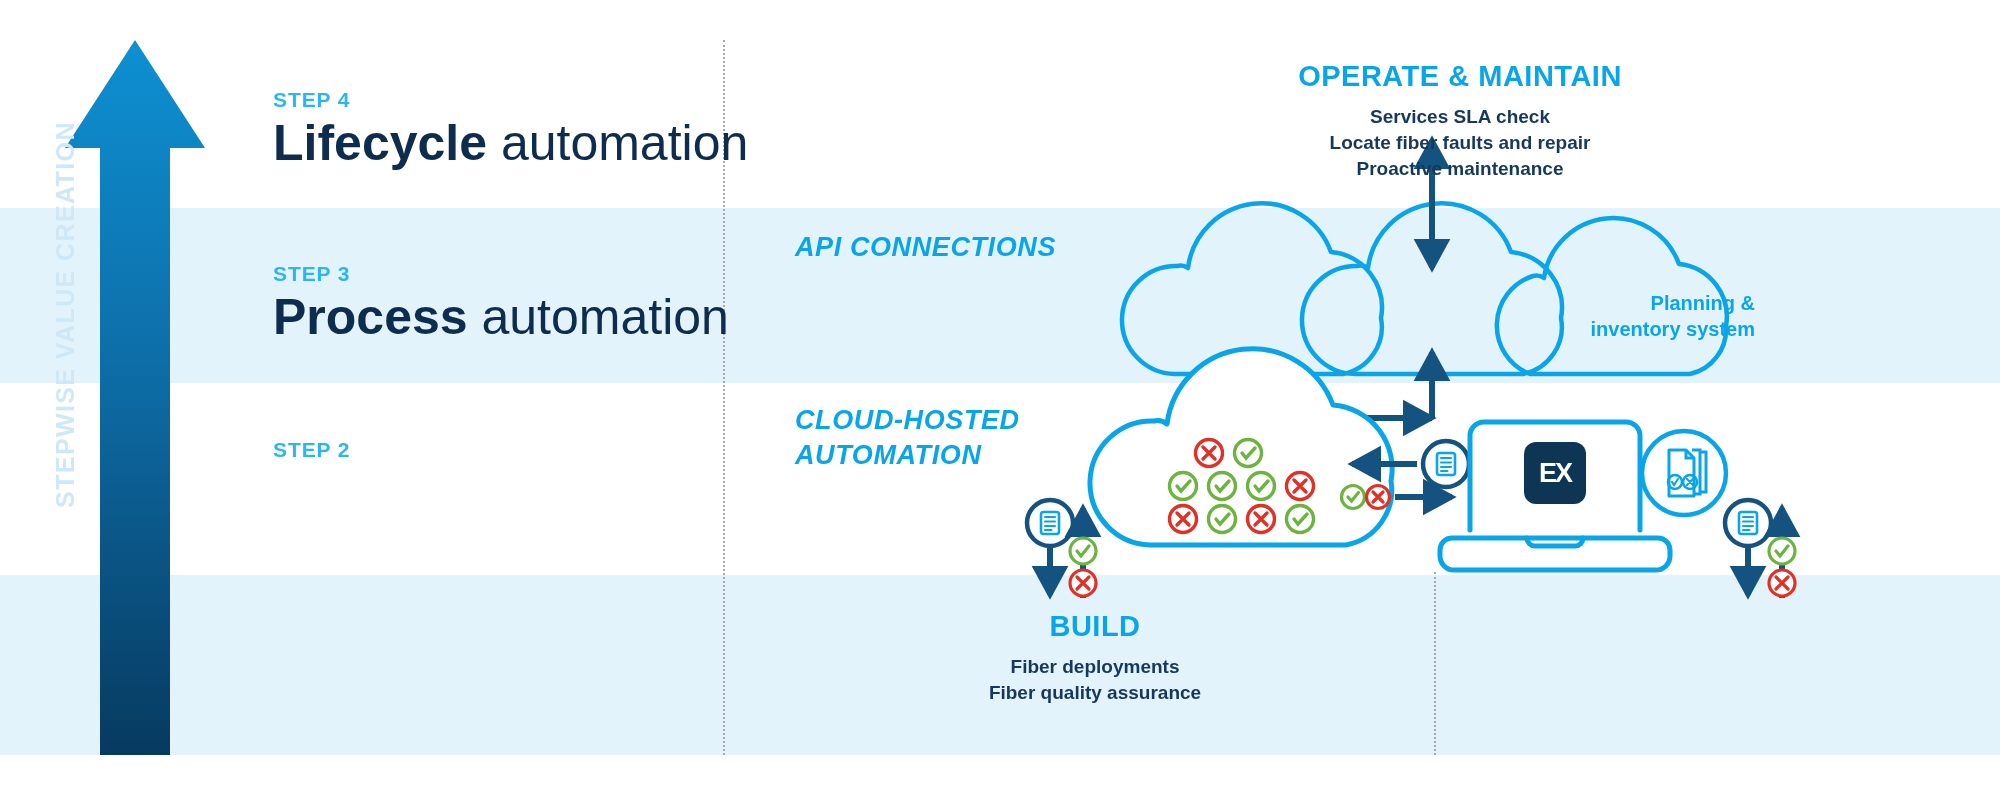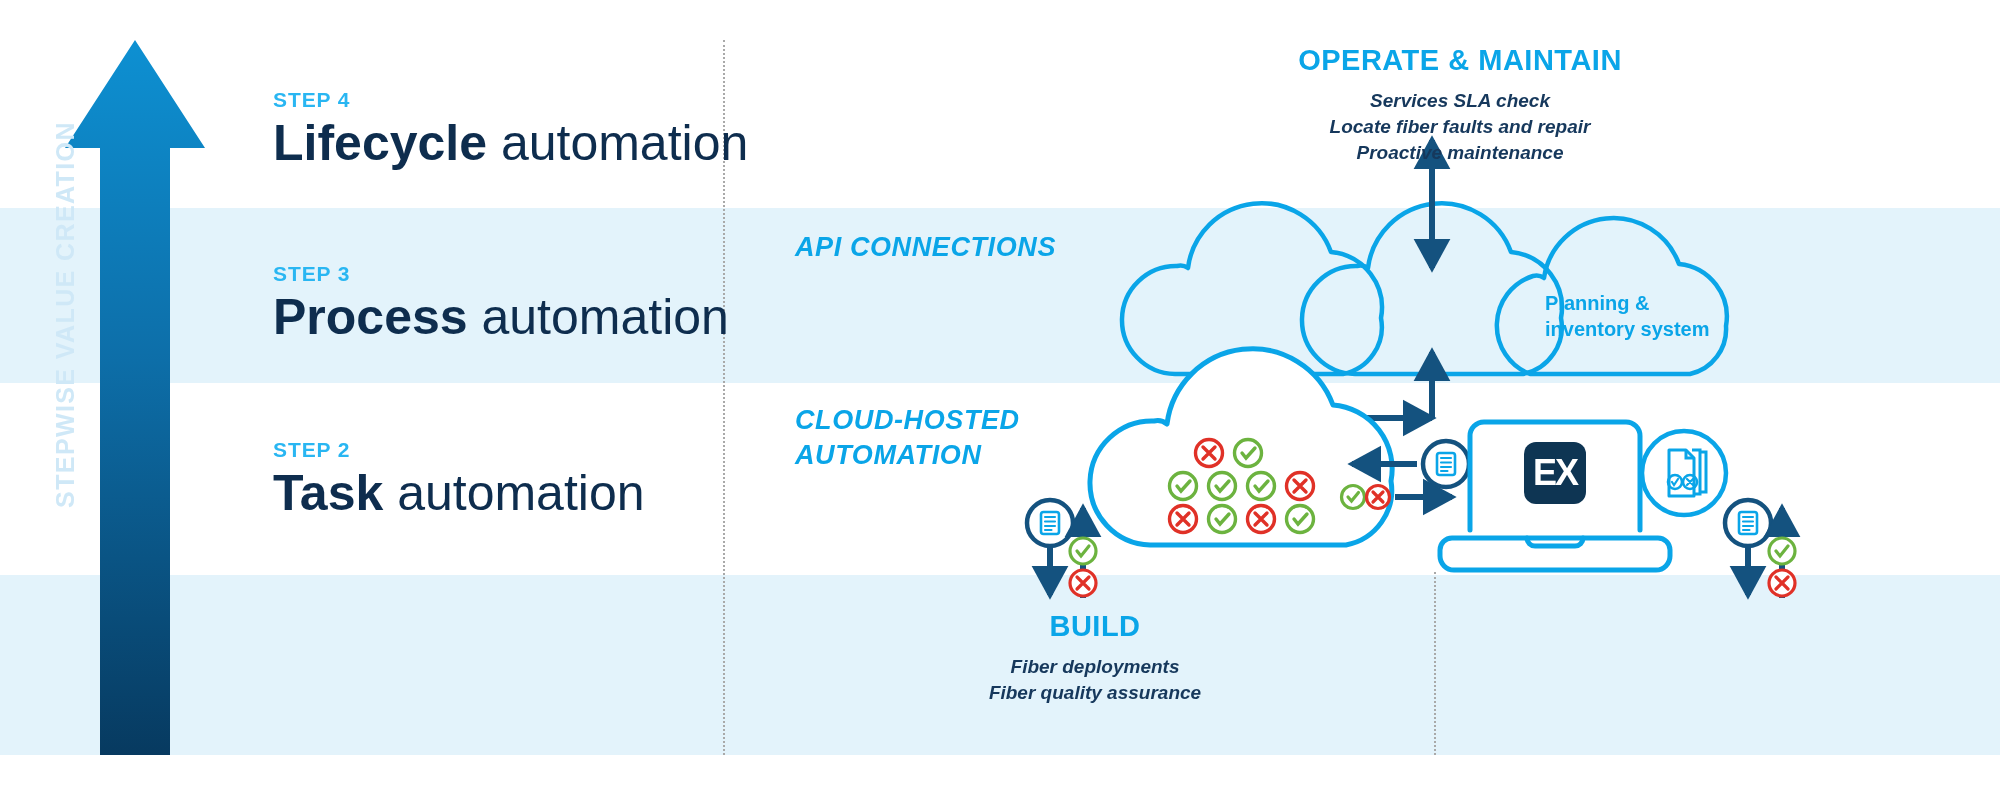--- a/index.html
+++ b/index.html
@@ -36,22 +36,22 @@
   #step1{top:627px;}
 
   
   .sec-label{position:absolute;color:#0aa5e8;font-weight:700;letter-spacing:.6px;font-style:italic;}
   #label-api{left:795px;top:232px;font-size:27px;}
   #label-cloud{left:795px;top:403px;font-size:27px;line-height:1.28;}
 
   
   .col-group{position:absolute;text-align:center;}
   .col-head{color:#0aa5e8;font-size:29px;font-weight:700;letter-spacing:.5px;margin-bottom:11px;white-space:nowrap;}
-  .col-line{color:#16385c;font-size:19px;font-weight:700;line-height:1.37;white-space:nowrap;font-style:italic;}
-  #grp-operate{left:1290px;top:44px;width:340px;}
+  .col-line{color:#16385c;font-size:19px;font-weight:700;line-height:1.37;white-space:nowrap;}
+  #grp-operate{left:1290px;top:60px;width:340px;}
   #grp-build{left:905px;top:610px;width:380px;}
   #grp-turnup{left:1560px;top:608px;width:400px;}
 
   
   #art{position:absolute;left:0;top:0;width:2000px;height:800px;}
 </style>
 </head>
 <body>
 
 <div id="stage">
@@ -231,44 +231,43 @@
         <circle cx="1782" cy="551" r="13" fill="#ffffff" stroke="#6cb33f"></circle>
         <path d="M1776 551 L1780 556 L1788 546" stroke="#6cb33f" stroke-linecap="round"></path>
         <circle cx="1782" cy="583" r="13" fill="#ffffff" stroke="#e03127"></circle>
         <path d="M1776 577 L1788 589 M1788 577 L1776 589" stroke="#e03127" stroke-linecap="round"></path>
       </g>
     </g>
   </svg>
 
   <div style="position:absolute;left:1524px;top:442px;width:62px;height:62px;
               display:flex;align-items:center;justify-content:center;
-              color:#ffffff;font-size:36px;font-weight:700;letter-spacing:-2px;">EX</div>
-
-  <div style="position:absolute;left:1545px;top:290px;width:210px;text-align:left;
+              color:#ffffff;font-size:27px;font-weight:700;letter-spacing:-2px;">EX</div>
+
+  <div style="position:absolute;left:1545px;top:290px;width:210px;text-align:right;
               color:#0aa5e8;font-size:20px;font-weight:700;line-height:1.3;">
     <div>Planning &amp;</div>
     <div>inventory system</div>
   </div>
 
   <div id="value-arrow-label">STEPWISE VALUE CREATION</div>
 
   <div class="vdotted" id="sep-left"></div>
   <div class="vdotted" id="sep-right"></div>
 
   <div class="step-block" id="step4">
     <div class="step-kicker">STEP 4</div>
     <div class="step-title"><b>Lifecycle</b><span> automation</span></div>
   </div>
   <div class="step-block" id="step3">
     <div class="step-kicker">STEP 3</div>
     <div class="step-title"><b>Process</b><span> automation</span></div>
   </div>
   <div class="step-block" id="step2">
     <div class="step-kicker">STEP 2</div>
-    <div class="step-title"><b>Task</b><span> automation</span></div>
   </div>
 
   <div class="sec-label" id="label-api">API CONNECTIONS</div>
   <div class="sec-label" id="label-cloud">
     <div>CLOUD-HOSTED</div>
     <div>AUTOMATION</div>
   </div>
 
   <div class="col-group" id="grp-operate">
     <div class="col-head">OPERATE &amp; MAINTAIN</div>

